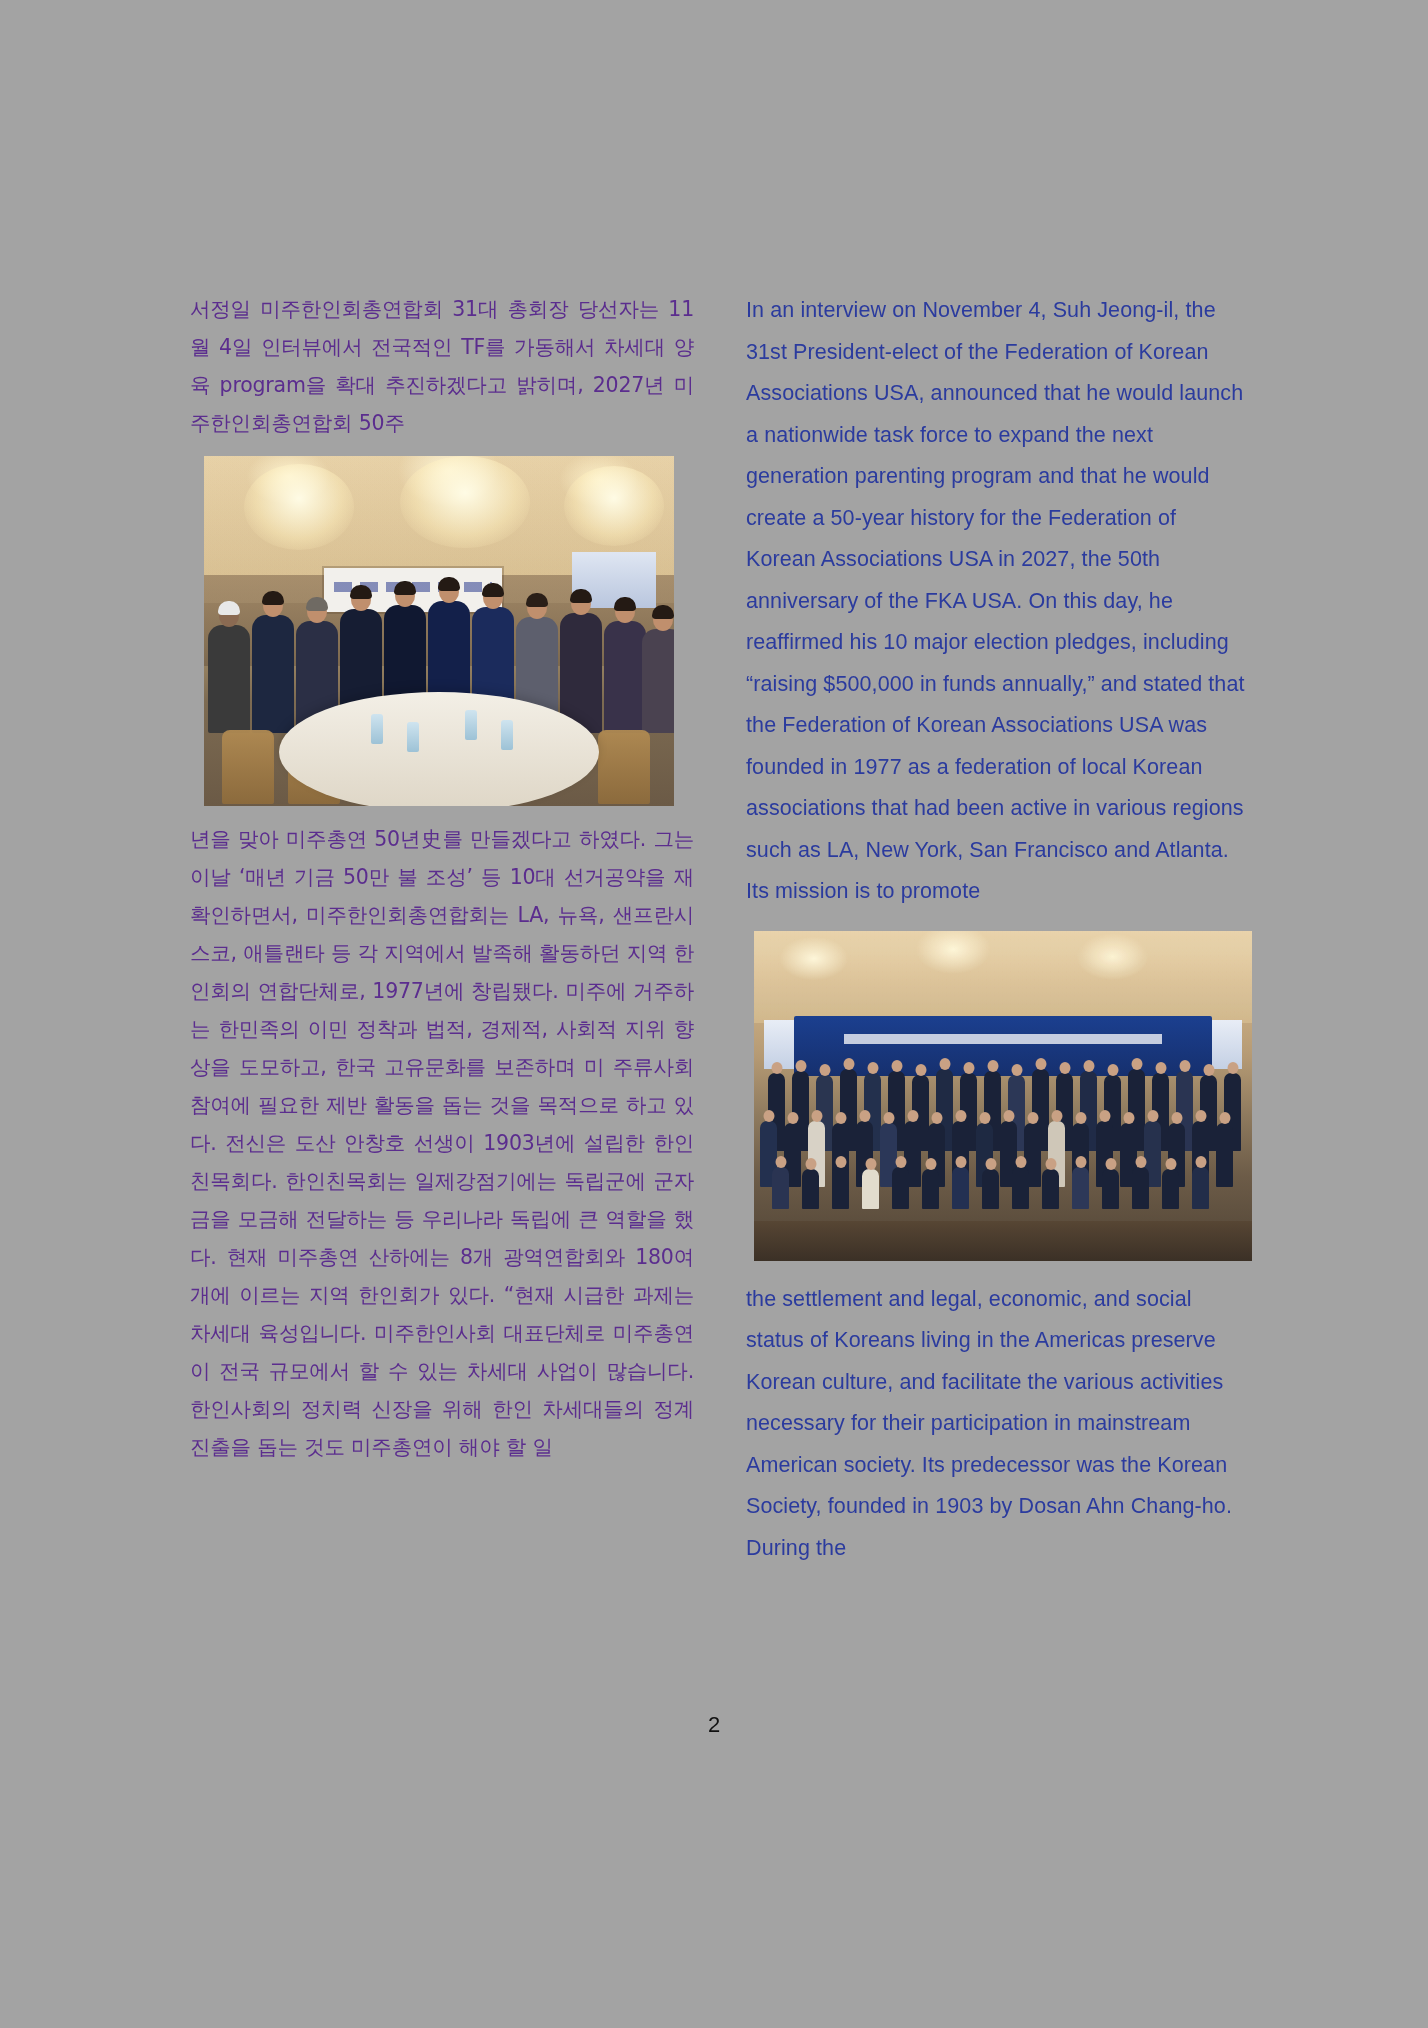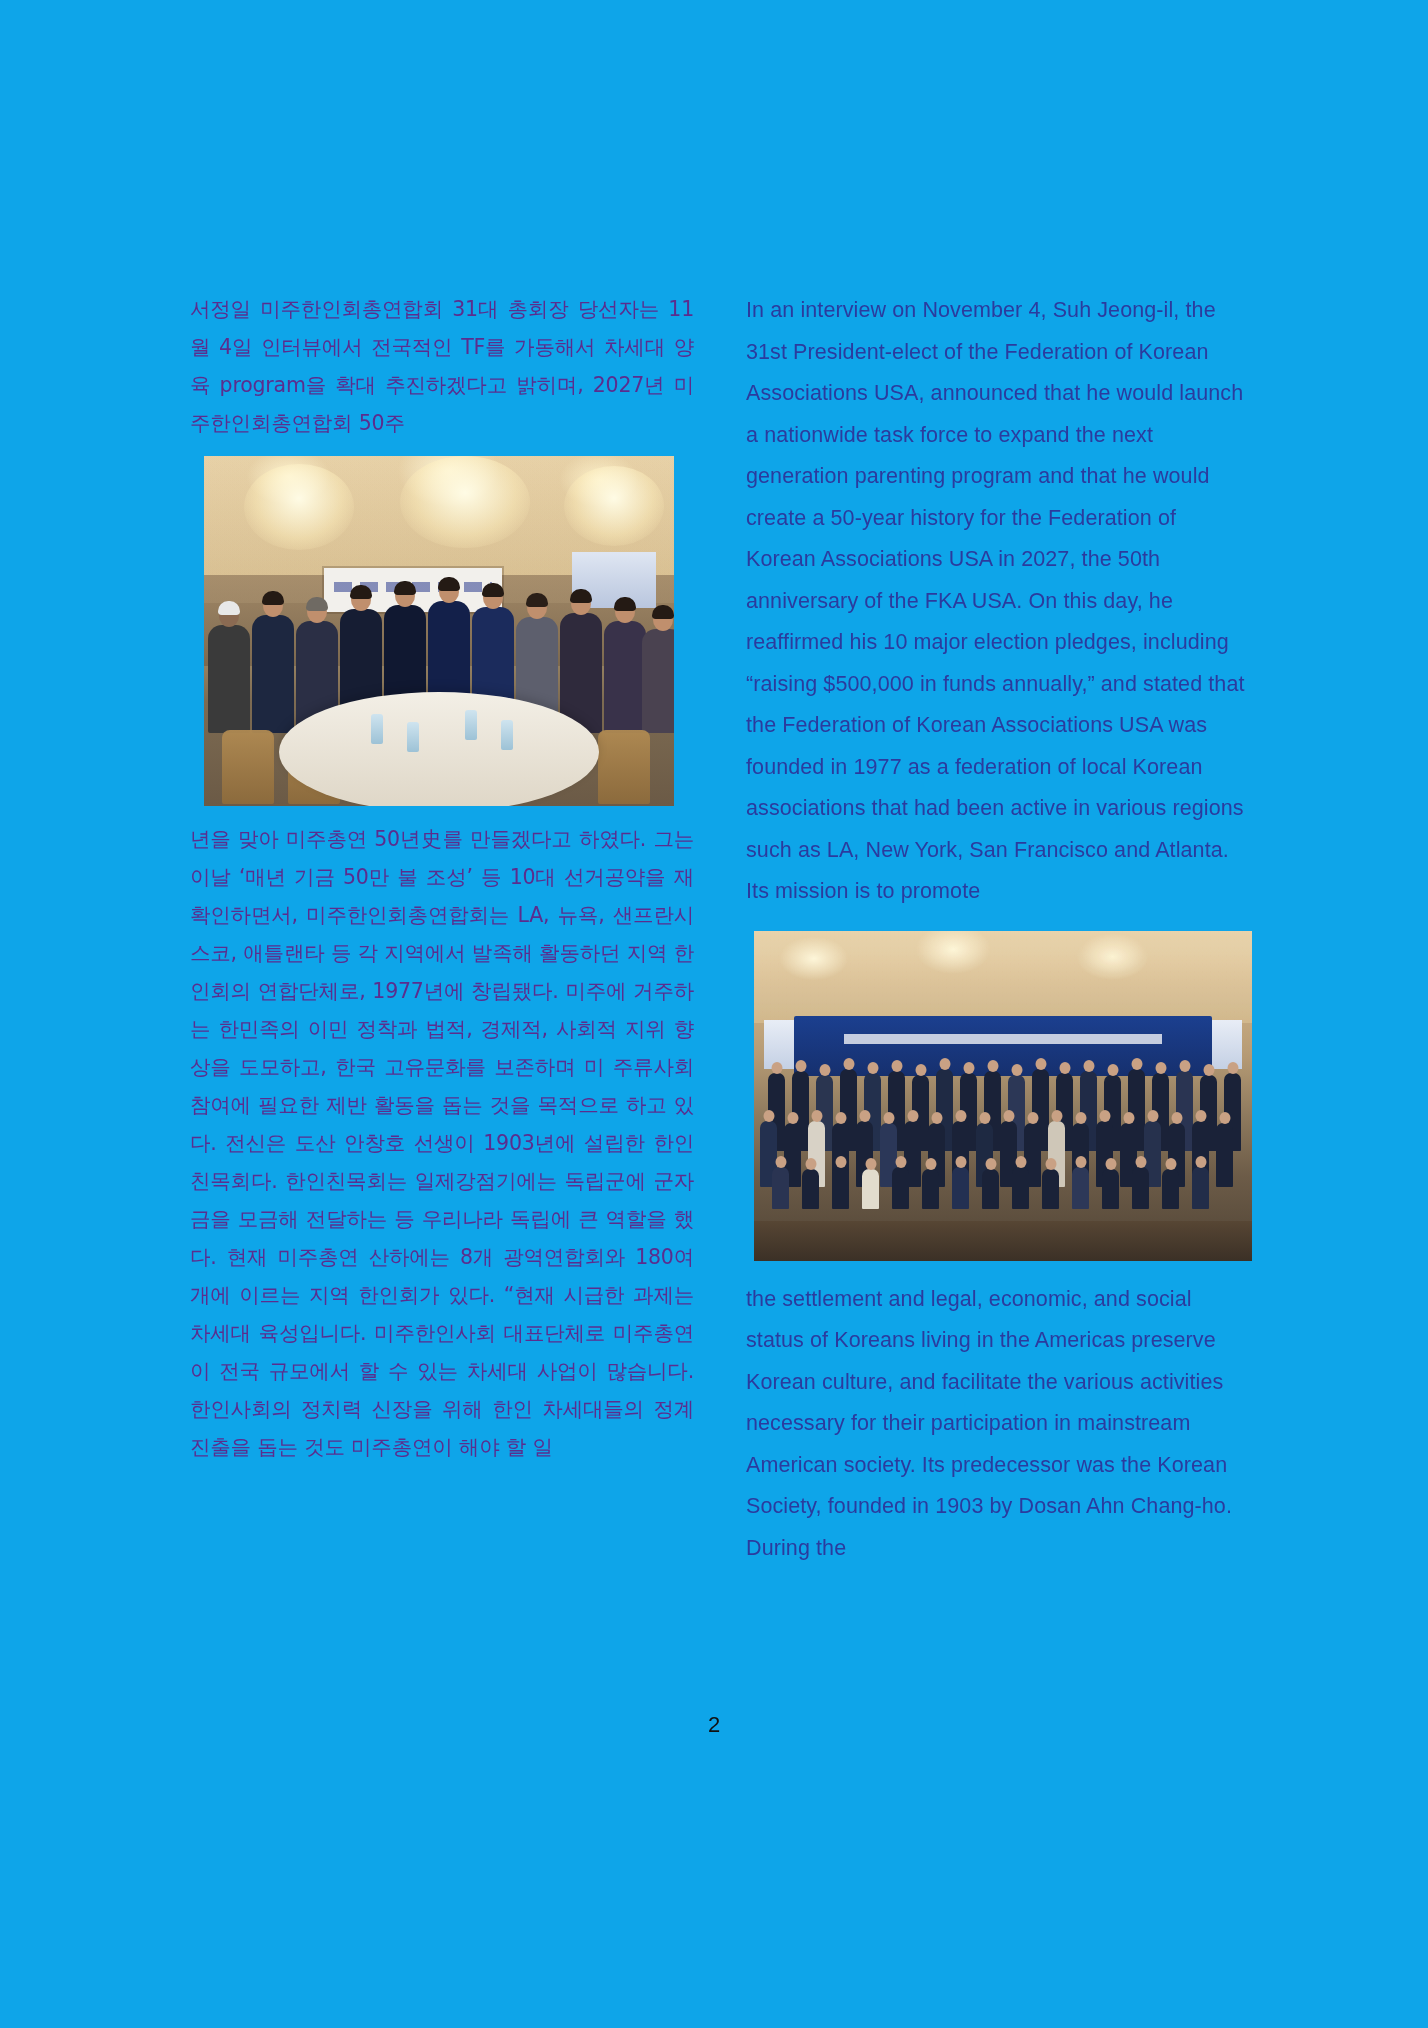--- a/index.html
+++ b/index.html
@@ -13,21 +13,21 @@
     font-family: "Liberation Sans", sans-serif;
     position: relative;
     overflow: hidden;
   }
   .page {
     position: absolute;
     left: 0;
     top: 0;
     width: 1428px;
     height: 2028px;
-    background: #0ea5e9;
+    background: #a3a3a3;
   }
   .columns {
     position: absolute;
     left: 190px;
     top: 290px;
     width: 1060px;
     display: flex;
     flex-direction: row;
     gap: 52px;
   }

